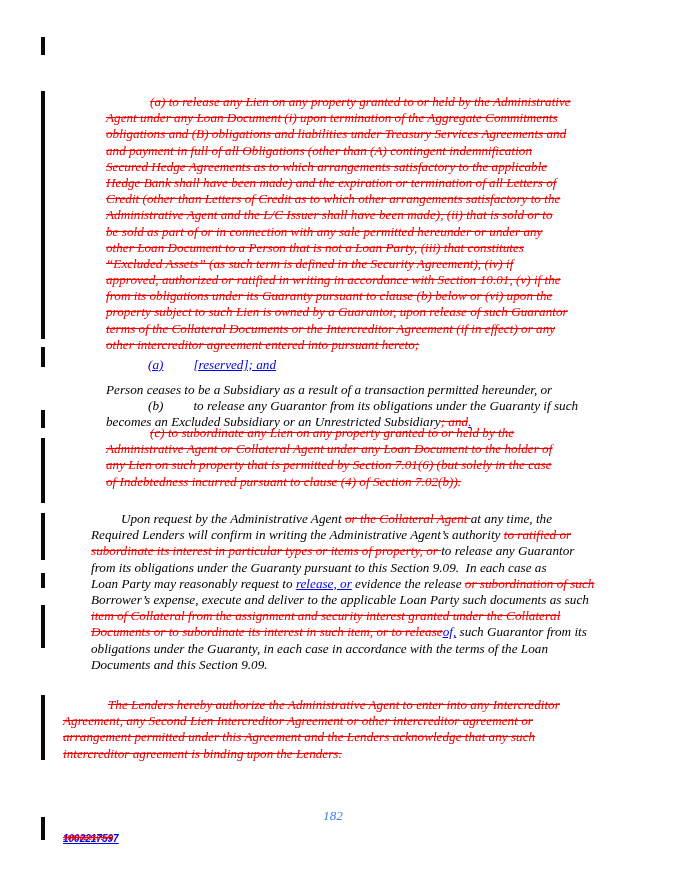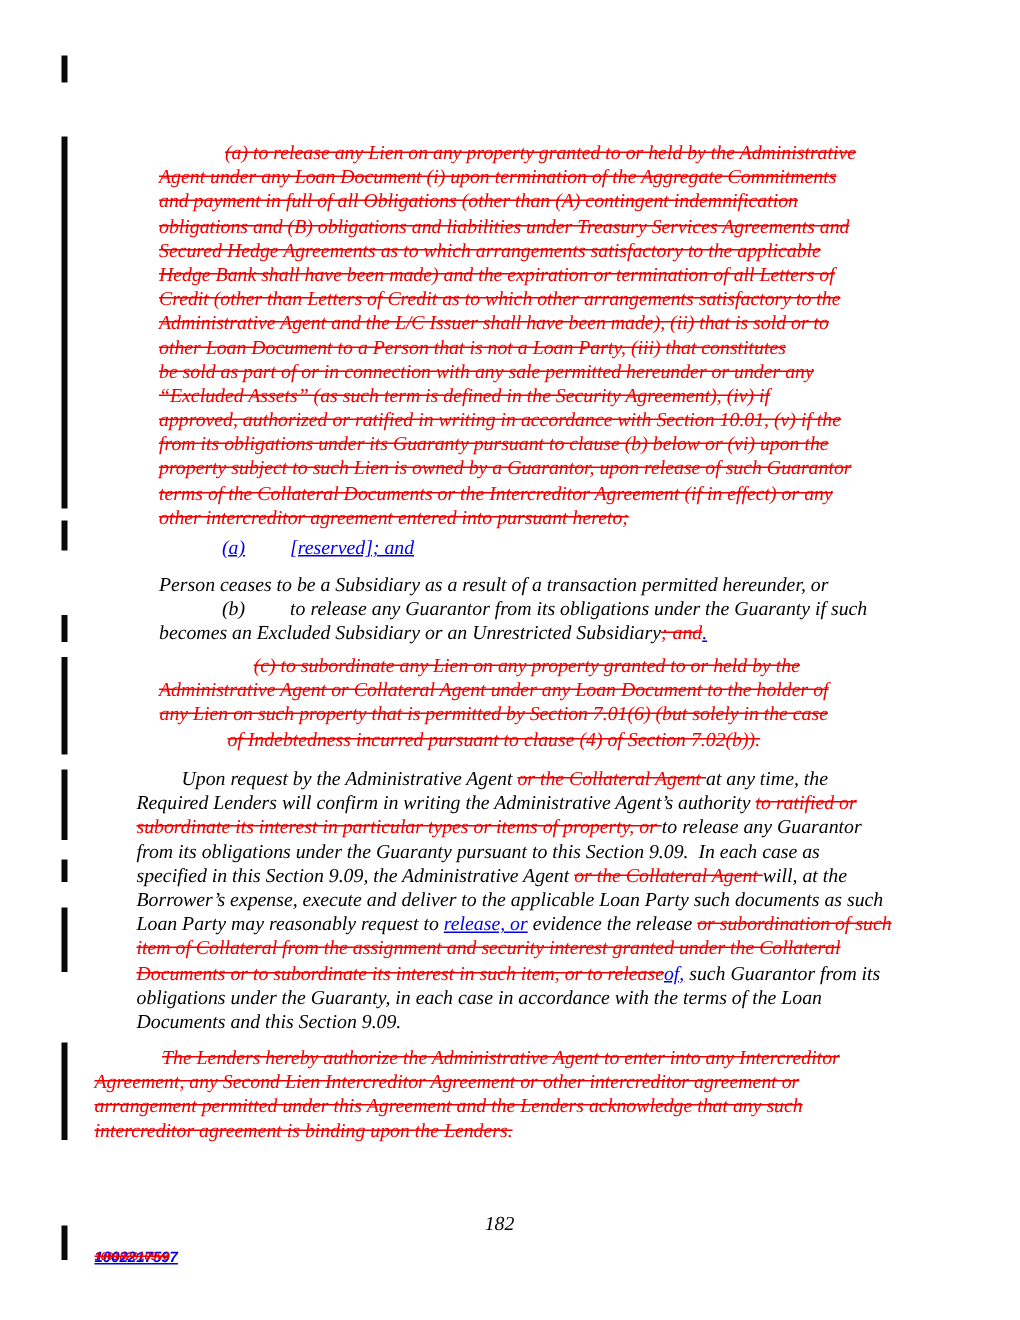--- a/index.html
+++ b/index.html
@@ -28,21 +28,21 @@
   }
   .seg-norm{color:#000000;}
   .seg-del{color:#f00000;text-decoration:line-through;}
   .seg-ins{color:#0000e8;text-decoration:underline;}
   .seg-tab{display:inline-block;width:30px;}
   #page-number{
     position:absolute;
     left:0;right:14px;top:808px;
     text-align:center;
     font-size:13.2px;
-    color:#000000;
+    color:#3b82f6;
   }
   #footer-current{
     position:absolute;
     left:63px;top:820px;
     font-size:10px;
     color:#0000e8;
     text-decoration:underline;
     font-family:"Liberation Sans","DejaVu Sans",sans-serif;
     font-weight:bold;
     margin-top:13px;
@@ -70,57 +70,56 @@
       <div class="change-bar" style="top: 513px; height: 47px; background: rgb(10, 10, 10);"></div>
       <div class="change-bar" style="top: 573px; height: 15px; background: rgb(10, 10, 10);"></div>
       <div class="change-bar" style="top: 605px; height: 43px; background: rgb(10, 10, 10);"></div>
       <div class="change-bar" style="top: 695px; height: 65px; background: rgb(10, 10, 10);"></div>
       <div class="change-bar" style="top: 817px; height: 23px; background: rgb(10, 10, 10);"></div>
     </div>
   <div id="content">
       <div class="para" style="top: 94px; left: 106px;">
         <div class="line" style="padding-left: 44px;"><span class="seg-del">(a) to release any Lien on any property granted to or held by the Administrative</span></div>
         <div class="line"><span class="seg-del">Agent under any Loan Document (i) upon termination of the Aggregate Commitments</span></div>
+        <div class="line"><span class="seg-del">obligations and (B) obligations and liabilities under Treasury Services Agreements and</span></div>
         <div class="line"><span class="seg-del">and payment in full of all Obligations (other than (A) contingent indemnification</span></div>
-        <div class="line"><span class="seg-del">obligations and (B) obligations and liabilities under Treasury Services Agreements and</span></div>
         <div class="line"><span class="seg-del">Secured Hedge Agreements as to which arrangements satisfactory to the applicable</span></div>
         <div class="line"><span class="seg-del">Hedge Bank shall have been made) and the expiration or termination of all Letters of</span></div>
         <div class="line"><span class="seg-del">Credit (other than Letters of Credit as to which other arrangements satisfactory to the</span></div>
         <div class="line"><span class="seg-del">Administrative Agent and the L/C Issuer shall have been made), (ii) that is sold or to</span></div>
+        <div class="line"><span class="seg-del">be sold as part of or in connection with any sale permitted hereunder or under any</span></div>
         <div class="line"><span class="seg-del">other Loan Document to a Person that is not a Loan Party, (iii) that constitutes</span></div>
-        <div class="line"><span class="seg-del">be sold as part of or in connection with any sale permitted hereunder or under any</span></div>
         <div class="line"><span class="seg-del">“Excluded Assets” (as such term is defined in the Security Agreement), (iv) if</span></div>
         <div class="line"><span class="seg-del">approved, authorized or ratified in writing in accordance with Section 10.01, (v) if the</span></div>
         <div class="line"><span class="seg-del">from its obligations under its Guaranty pursuant to clause (b) below or (vi) upon the</span></div>
         <div class="line"><span class="seg-del">property subject to such Lien is owned by a Guarantor, upon release of such Guarantor</span></div>
         <div class="line"><span class="seg-del">terms of the Collateral Documents or the Intercreditor Agreement (if in effect) or any</span></div>
         <div class="line"><span class="seg-del">other intercreditor agreement entered into pursuant hereto;</span></div>
       </div>
       <div class="para" style="top: 357px; left: 148px;">
         <div class="line"><span class="seg-ins">(a)</span><span class="seg-tab"></span><span class="seg-ins">[reserved]; and</span></div>
       </div>
       <div class="para" style="top: 382px; left: 106px;">
         <div class="line"><span class="seg-norm">Person ceases to be a Subsidiary as a result of a transaction permitted hereunder, or</span></div>
         <div class="line" style="padding-left: 42px;"><span class="seg-norm">(b)</span><span class="seg-tab"></span><span class="seg-norm">to release any Guarantor from its obligations under the Guaranty if such</span></div>
         <div class="line"><span class="seg-norm">becomes an Excluded Subsidiary or an Unrestricted Subsidiary</span><span class="seg-del">; and</span><span class="seg-ins">.</span></div>
       </div>
-      <div class="para" style="top: 436px; left: 106px; text-align: center;">
+      <div class="para" style="top: 425px; left: 106px;">
         <div class="line" style="padding-left: 44px;"><span class="seg-del">(c) to subordinate any Lien on any property granted to or held by the</span></div>
         <div class="line"><span class="seg-del">Administrative Agent or Collateral Agent under any Loan Document to the holder of</span></div>
         <div class="line"><span class="seg-del">any Lien on such property that is permitted by Section 7.01(6) (but solely in the case</span></div>
         <div class="line"><span class="seg-del">of Indebtedness incurred pursuant to clause (4) of Section 7.02(b)).</span></div>
       </div>
       <div class="para" style="top: 511px; left: 63px; margin-left: 28px;">
         <div class="line" style="padding-left: 30px;"><span class="seg-norm">Upon request by the Administrative Agent </span><span class="seg-del">or the Collateral Agent </span><span class="seg-norm">at any time, the</span></div>
         <div class="line"><span class="seg-norm">Required Lenders will confirm in writing the Administrative Agent’s authority </span><span class="seg-del">to ratified or</span></div>
         <div class="line"><span class="seg-del">subordinate its interest in particular types or items of property, or </span><span class="seg-norm">to release any Guarantor</span></div>
         <div class="line"><span class="seg-norm">from its obligations under the Guaranty pursuant to this Section 9.09.  In each case as</span></div>
-        <div class="line"><span class="seg-norm">specified in this Section 9.09, the Administrative Agent </span><span class="seg-del">or the Collateral Agent </span><span class="seg-norm">will, at the</span></div>
+        <div class="line"><span class="seg-norm">Loan Party may reasonably request to </span><span class="seg-ins">release, or</span><span class="seg-norm"> evidence the release </span><span class="seg-del">or subordination of such</span></div>
         <div class="line"><span class="seg-norm">Borrower’s expense, execute and deliver to the applicable Loan Party such documents as such</span></div>
-        <div class="line"><span class="seg-norm">Loan Party may reasonably request to </span><span class="seg-ins">release, or</span><span class="seg-norm"> evidence the release </span><span class="seg-del">or subordination of such</span></div>
         <div class="line"><span class="seg-del">item of Collateral from the assignment and security interest granted under the Collateral</span></div>
         <div class="line"><span class="seg-del">Documents or to subordinate its interest in such item, or to release</span><span class="seg-ins">of,</span><span class="seg-norm"> such Guarantor from its</span></div>
         <div class="line"><span class="seg-norm">obligations under the Guaranty, in each case in accordance with the terms of the Loan</span></div>
         <div class="line"><span class="seg-norm">Documents and this Section 9.09.</span></div>
       </div>
       <div class="para" style="top: 697px; left: 63px;">
         <div class="line" style="padding-left: 45px;"><span class="seg-del">The Lenders hereby authorize the Administrative Agent to enter into any Intercreditor</span></div>
         <div class="line"><span class="seg-del">Agreement, any Second Lien Intercreditor Agreement or other intercreditor agreement or</span></div>
         <div class="line"><span class="seg-del">arrangement permitted under this Agreement and the Lenders acknowledge that any such</span></div>
         <div class="line"><span class="seg-del">intercreditor agreement is binding upon the Lenders.</span></div>

